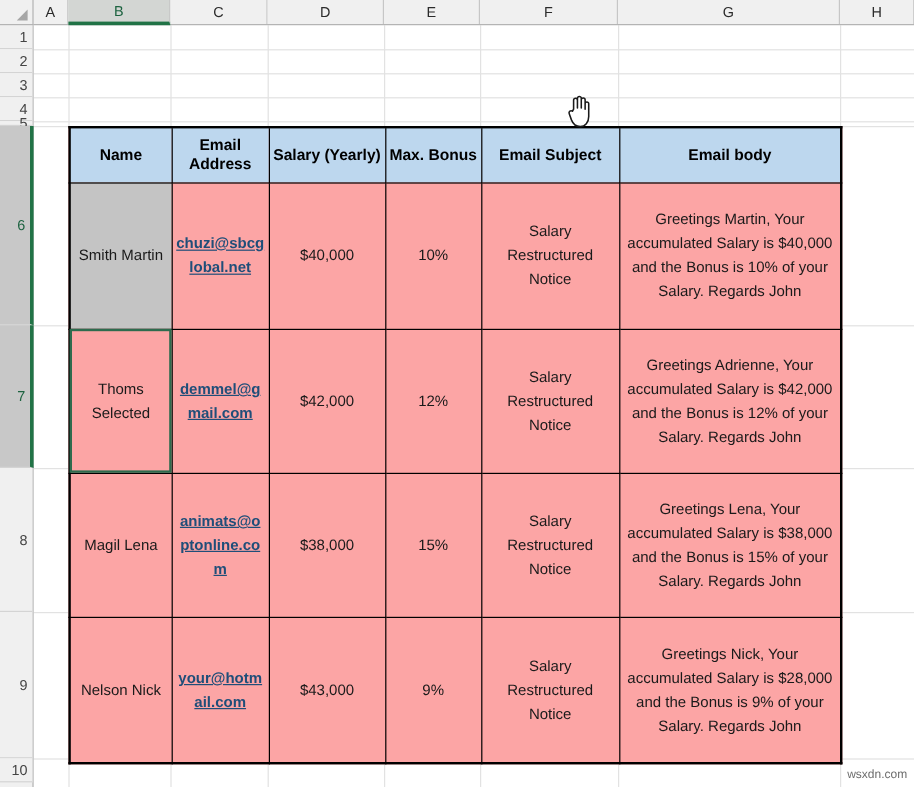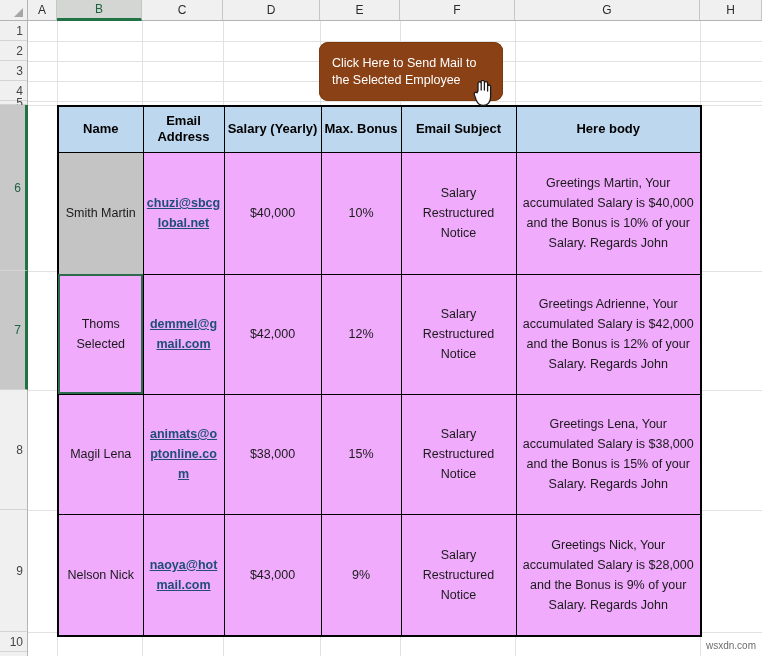--- a/index.html
+++ b/index.html
@@ -120,21 +120,21 @@
   }
 
   
   #data-table {
     position: absolute;
     left: 57px; top: 105px;
     width: 643px; height: 527px;
     border: 2px solid #000000;
     border-collapse: collapse;
     table-layout: fixed;
-    background: #f0abfc;
+    background: #fca5a5;
   }
   #data-table td, #data-table th {
     border: 1px solid #000000;
     vertical-align: middle;
     text-align: center;
     font-family: "Liberation Sans", sans-serif;
     padding: 2px 3px;
   }
   #data-table thead th {
     background: #bdd7ee;
@@ -236,21 +236,21 @@
   </div>
 
   <table id="data-table">
     <thead>
       <tr>
         <th style="width:85px">Name</th>
         <th style="width:81px">Email Address</th>
         <th style="width:97px">Salary (Yearly)</th>
         <th style="width:80px">Max. Bonus</th>
         <th style="width:115px">Email Subject</th>
-        <th style="width:185px">Here body</th>
+        <th style="width:185px">Email body</th>
       </tr>
     </thead>
     <tbody id="table-body">
         <tr class="data-row" style="height: 122px;">
           <td class="cell-name selected-fill">Smith Martin</td>
           <td class="cell-email"><a>chuzi@sbcglobal.net</a></td>
           <td class="cell-salary">$40,000</td>
           <td class="cell-bonus">10%</td>
           <td class="cell-subject">Salary Restructured Notice</td>
           <td class="cell-body">Greetings Martin, Your accumulated Salary is $40,000 and the Bonus is 10% of your Salary. Regards John</td>
@@ -266,32 +266,29 @@
         <tr class="data-row" style="height: 120px;">
           <td class="cell-name">Magil Lena</td>
           <td class="cell-email"><a>animats@optonline.com</a></td>
           <td class="cell-salary">$38,000</td>
           <td class="cell-bonus">15%</td>
           <td class="cell-subject">Salary Restructured Notice</td>
           <td class="cell-body">Greetings Lena, Your accumulated Salary is $38,000 and the Bonus is 15% of your Salary. Regards John</td>
         </tr>
         <tr class="data-row" style="height: 122px;">
           <td class="cell-name">Nelson Nick</td>
-          <td class="cell-email"><a>naoya@hotmail.com</a></td>
+          <td class="cell-email"><a>your@hotmail.com</a></td>
           <td class="cell-salary">$43,000</td>
           <td class="cell-bonus">9%</td>
           <td class="cell-subject">Salary Restructured Notice</td>
           <td class="cell-body">Greetings Nick, Your accumulated Salary is $28,000 and the Bonus is 9% of your Salary. Regards John</td>
         </tr>
       </tbody>
   </table>
 
-  <div id="send-mail-button">
-    <span class="btn-label">Click Here to Send Mail to the Selected Employee</span>
-  </div>
 
   <svg id="hand-cursor" viewBox="0 0 24 30">
     <path d="M7,13 L7,5.5 a1.6,1.6 0 0 1 3.2,0 L10.2,12 L10.2,4 a1.6,1.6 0 0 1 3.2,0 L13.4,12 L13.4,5.2 a1.6,1.6 0 0 1 3.2,0 L16.6,13 L16.6,8.5 a1.5,1.5 0 0 1 3,0 L19.6,19 c0,5 -3,8.5 -7,8.5 c-4,0 -6.2,-2.5 -7.4,-5.6 L3.3,16.6 a1.7,1.7 0 0 1 2.7,-1.9 Z" fill="#ffffff" stroke="#1a1a1a" stroke-width="1.3" stroke-linejoin="round"></path>
   </svg>
 
   <div id="watermark">wsxdn.com</div>
 
 </div>
 
 </body></html>

